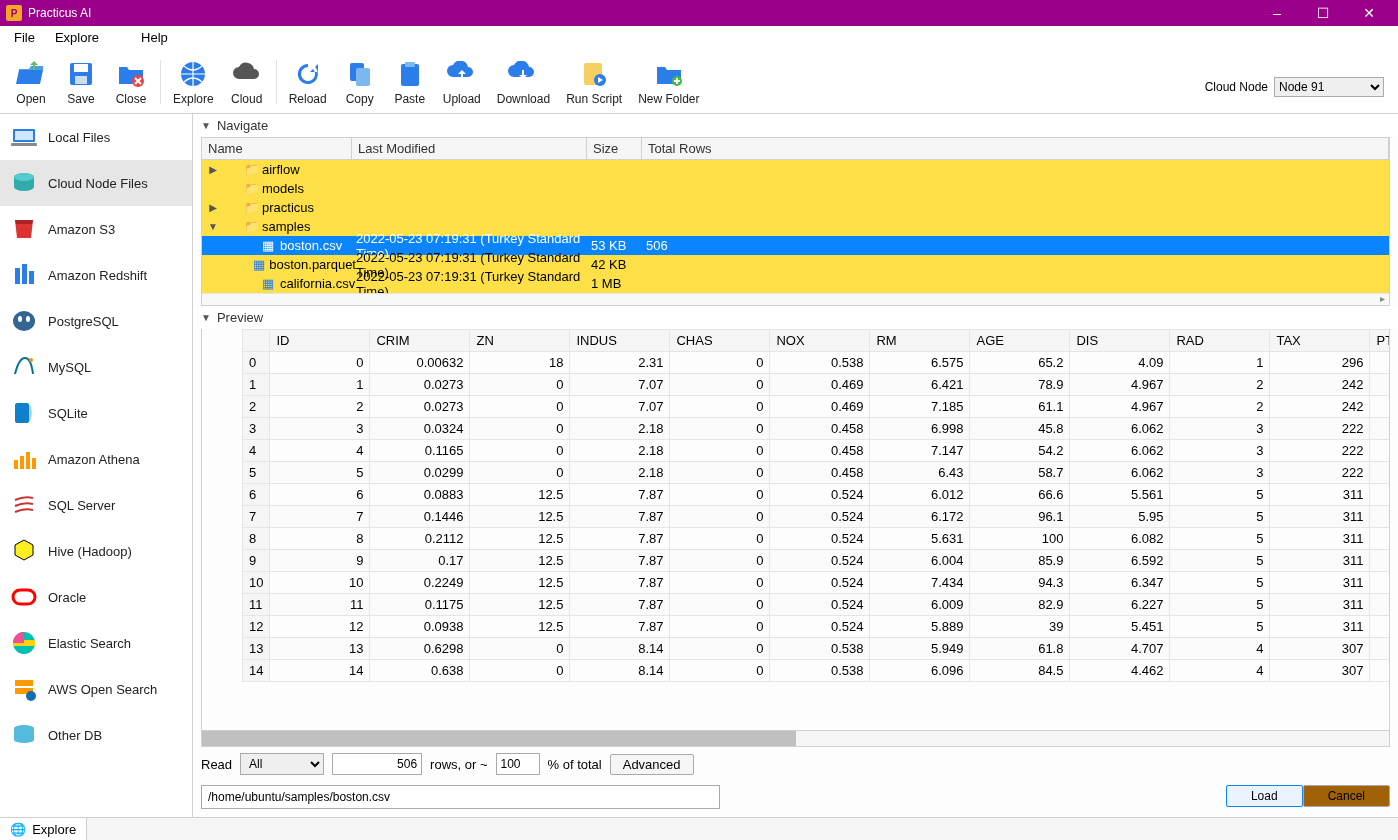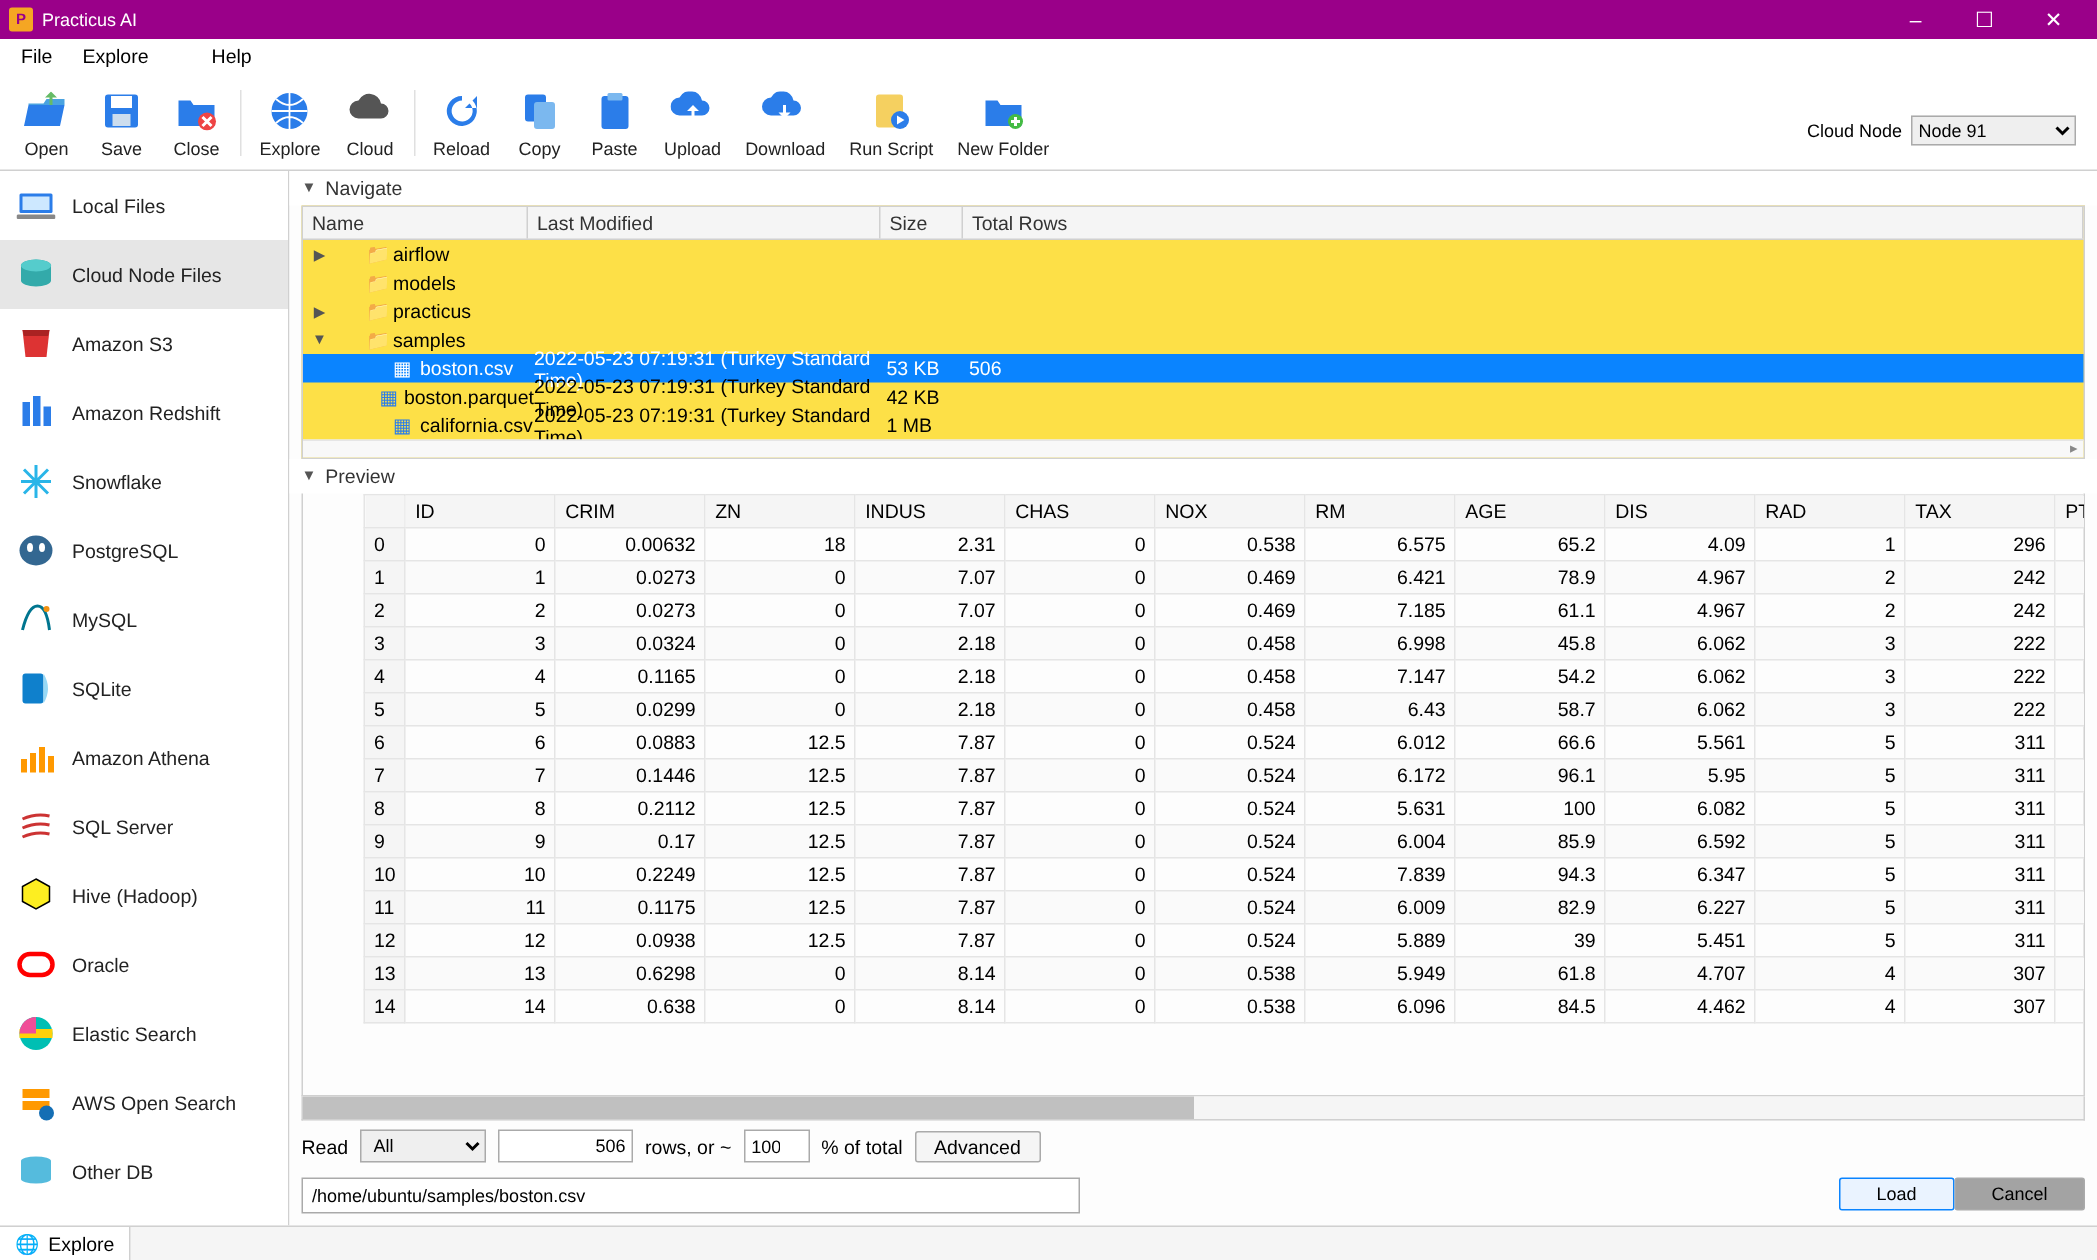--- a/index.html
+++ b/index.html
@@ -82,21 +82,21 @@
 .read-bar { display:flex; align-items:center; padding:6px 8px; gap:8px;}
 .read-bar select, .read-bar input { border:1px solid #aaa; height:22px; font-size:12px; padding:0 4px;}
 .read-bar .adv-btn { border:1px solid #aaa; background:#f5f5f5; padding:2px 12px; cursor:pointer; border-radius:2px;}
 .rows-input { width:90px; text-align:right; }
 .pct-input { width:44px; text-align:right;}
 
 
 .path-bar { display:flex; align-items:flex-start; padding:4px 8px 8px 8px; gap:0;}
 .path-bar input { flex:1; border:1px solid #aaa; height:24px; padding:0 6px; font-size:12px; max-width:1000px;}
 .btn { border:1px solid #0a84ff; background:#eaf3ff; padding:3px 24px; cursor:pointer; border-radius:2px; font-size:12px;}
-.btn.cancel { border-color:#aaa; background:#a3a3a3;}
+.btn.cancel { border-color:#aaa; background:#a16207;}
 
 
 .bottom-tabs { height:23px; border-top:1px solid #d0d0d0; display:flex; align-items:stretch; background:#f5f5f5;}
 .bottom-tab { display:flex; align-items:center; padding:0 10px; background:#fff; border-right:1px solid #d0d0d0; cursor:pointer; font-size:12px;}
 .bottom-tab .globe { color:#2b7de9; margin-right:6px; font-size:13px;}
 
 
 svg { display:block; }
 </style>
 </head>
@@ -271,30 +271,20 @@
       </div>
       <div class="side-item">
         <div class="side-icon">
           <svg width="26" height="26">
             <rect x="4" y="6" width="5" height="16" fill="#2b7de9"></rect>
             <rect x="11" y="2" width="5" height="20" fill="#2b7de9"></rect>
             <rect x="18" y="9" width="5" height="13" fill="#2b7de9"></rect>
           </svg>
         </div>
         <div class="side-label">Amazon Redshift</div>
-      </div>
-      <div class="side-item">
-        <div class="side-icon">
-          <svg width="26" height="26">
-            <g stroke="#29b5e8" stroke-width="2">
-              <path d="M13 2v22M3 13h20M5 5l16 16M21 5L5 21"></path>
-            </g>
-          </svg>
-        </div>
-        <div class="side-label">Snowflake</div>
       </div>
       <div class="side-item">
         <div class="side-icon">
           <svg width="26" height="26">
             <ellipse cx="13" cy="13" rx="11" ry="10" fill="#336791"></ellipse>
             <ellipse cx="9" cy="11" rx="2" ry="3" fill="#fff"></ellipse>
             <ellipse cx="17" cy="11" rx="2" ry="3" fill="#fff"></ellipse>
           </svg>
         </div>
         <div class="side-label">PostgreSQL</div>
@@ -652,21 +642,21 @@
                 <td></td>
               </tr>
               <tr>
                 <td class="rownum">10</td>
                 <td>10</td>
                 <td>0.2249</td>
                 <td>12.5</td>
                 <td>7.87</td>
                 <td>0</td>
                 <td>0.524</td>
-                <td>7.839</td>
+                <td>7.434</td>
                 <td>94.3</td>
                 <td>6.347</td>
                 <td>5</td>
                 <td>311</td>
                 <td></td>
               </tr>
               <tr>
                 <td class="rownum">11</td>
                 <td>11</td>
                 <td>0.1175</td>

